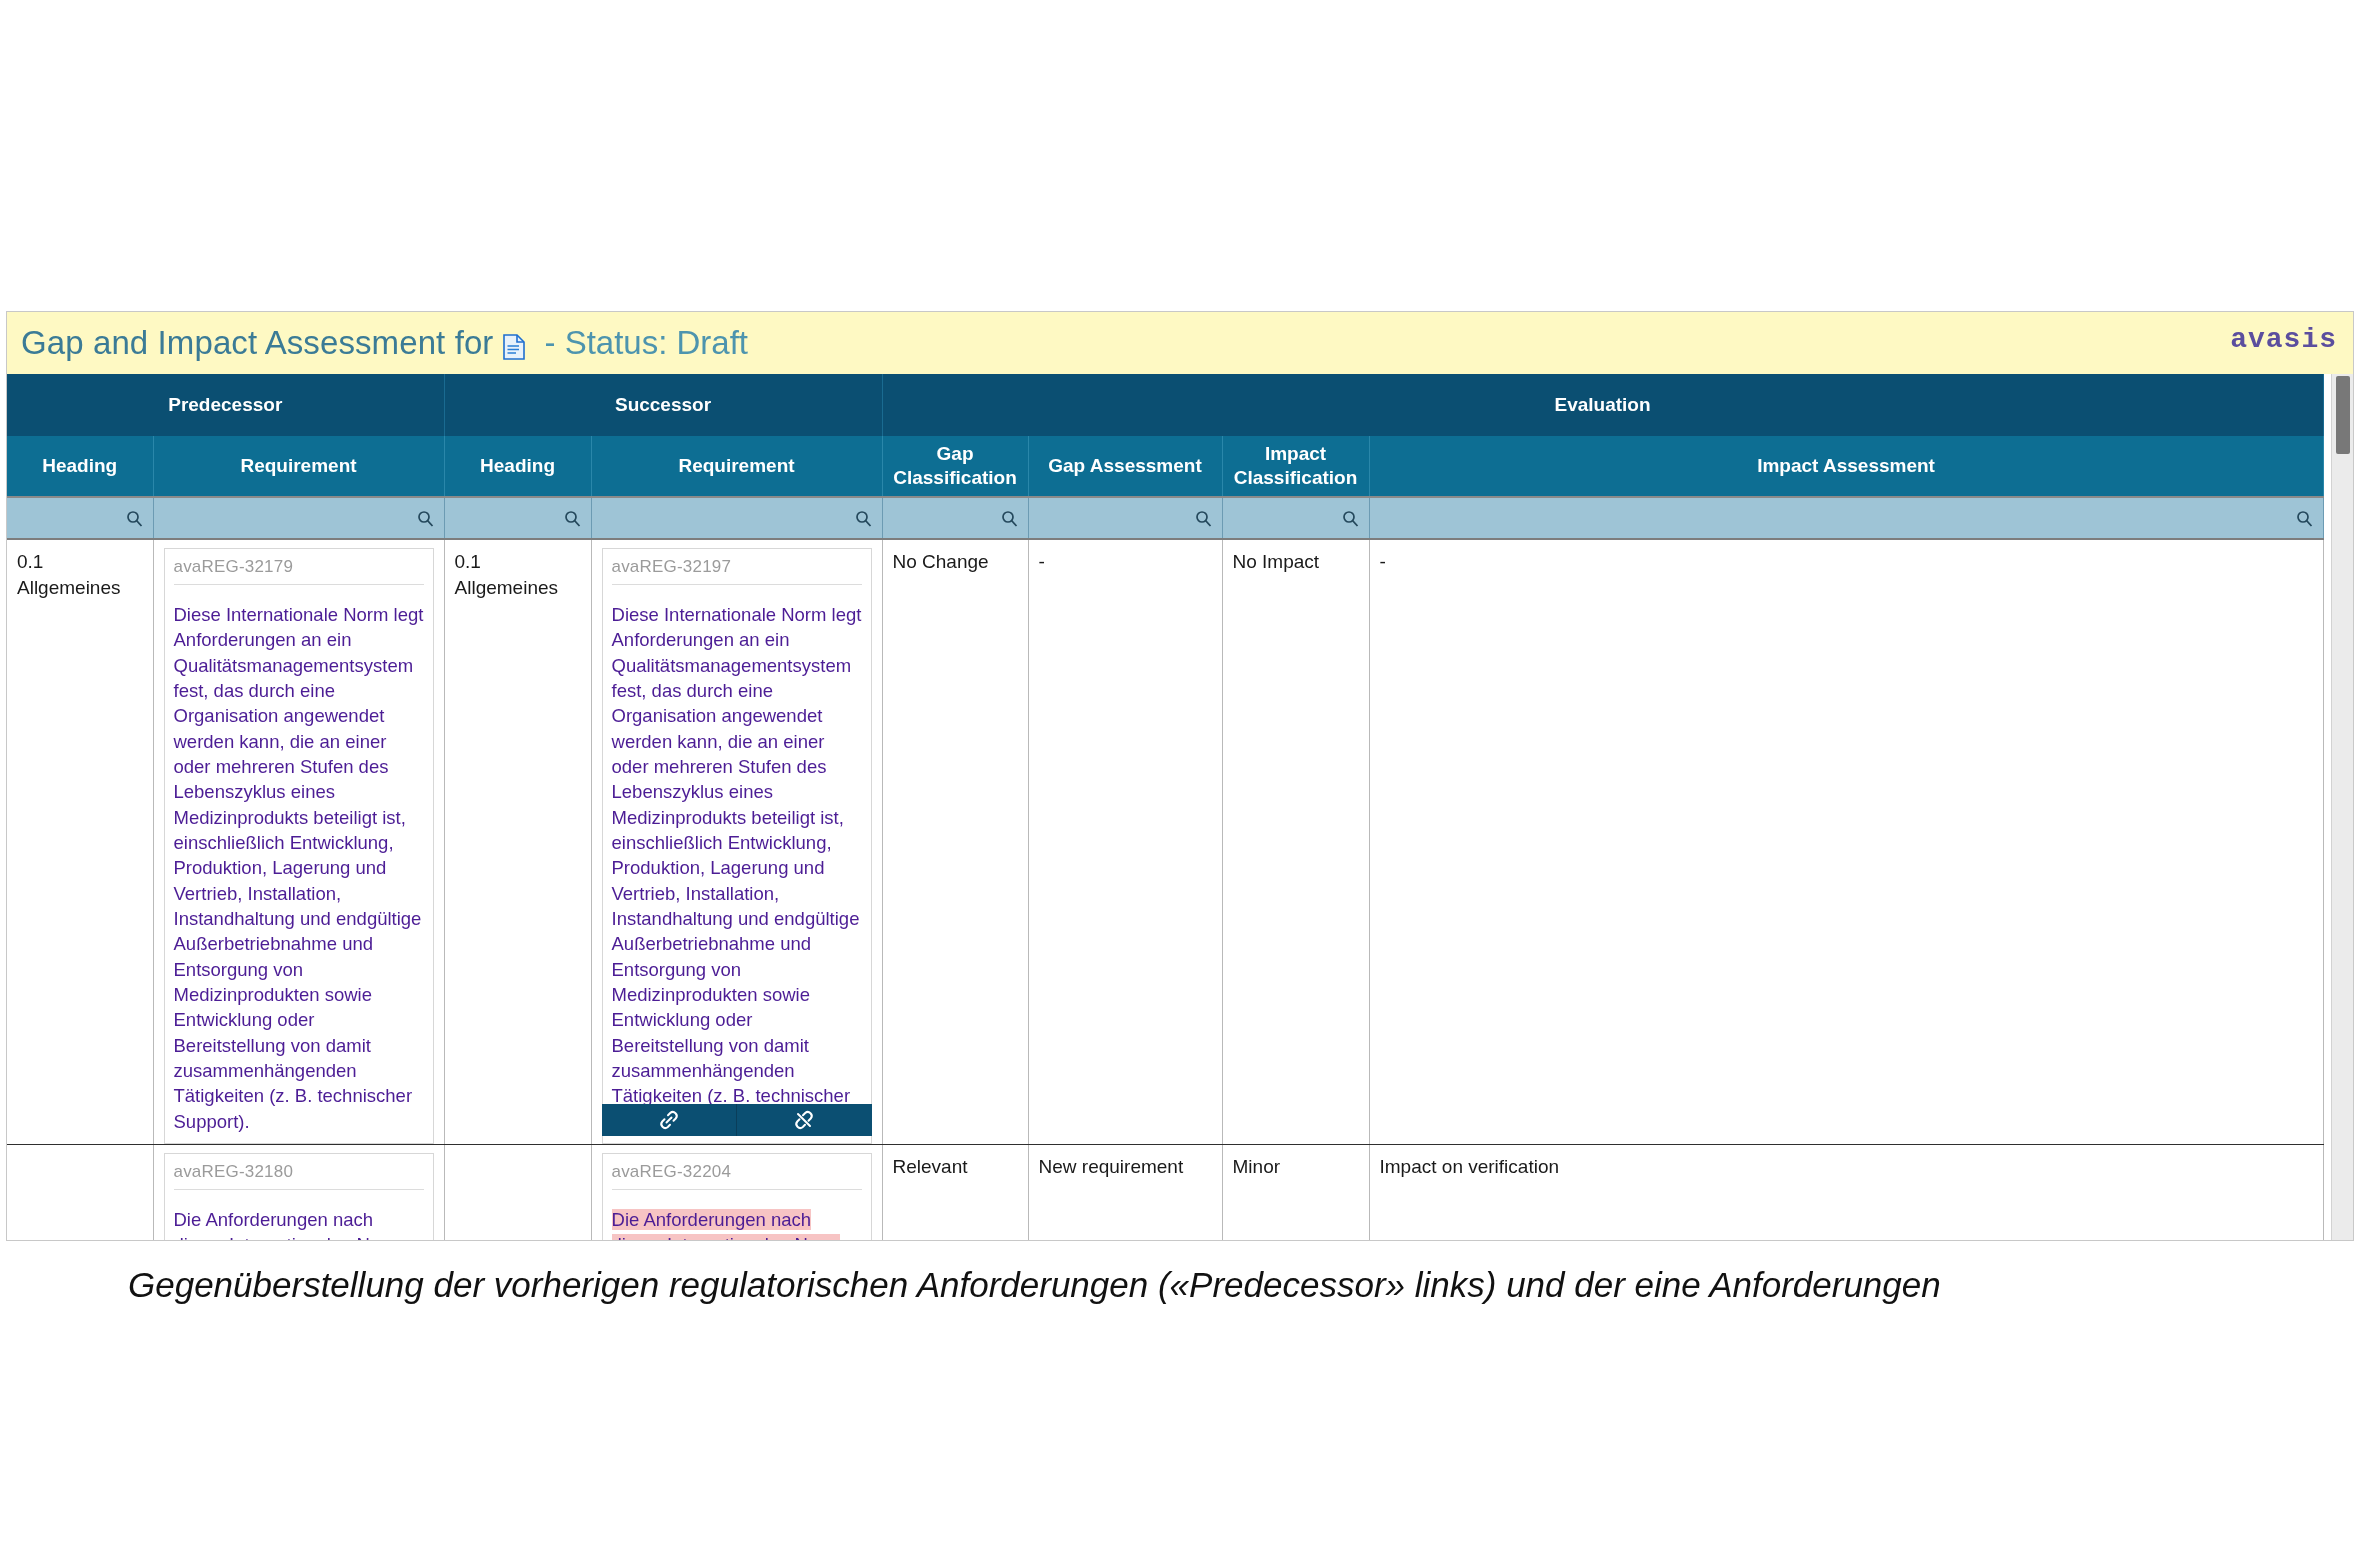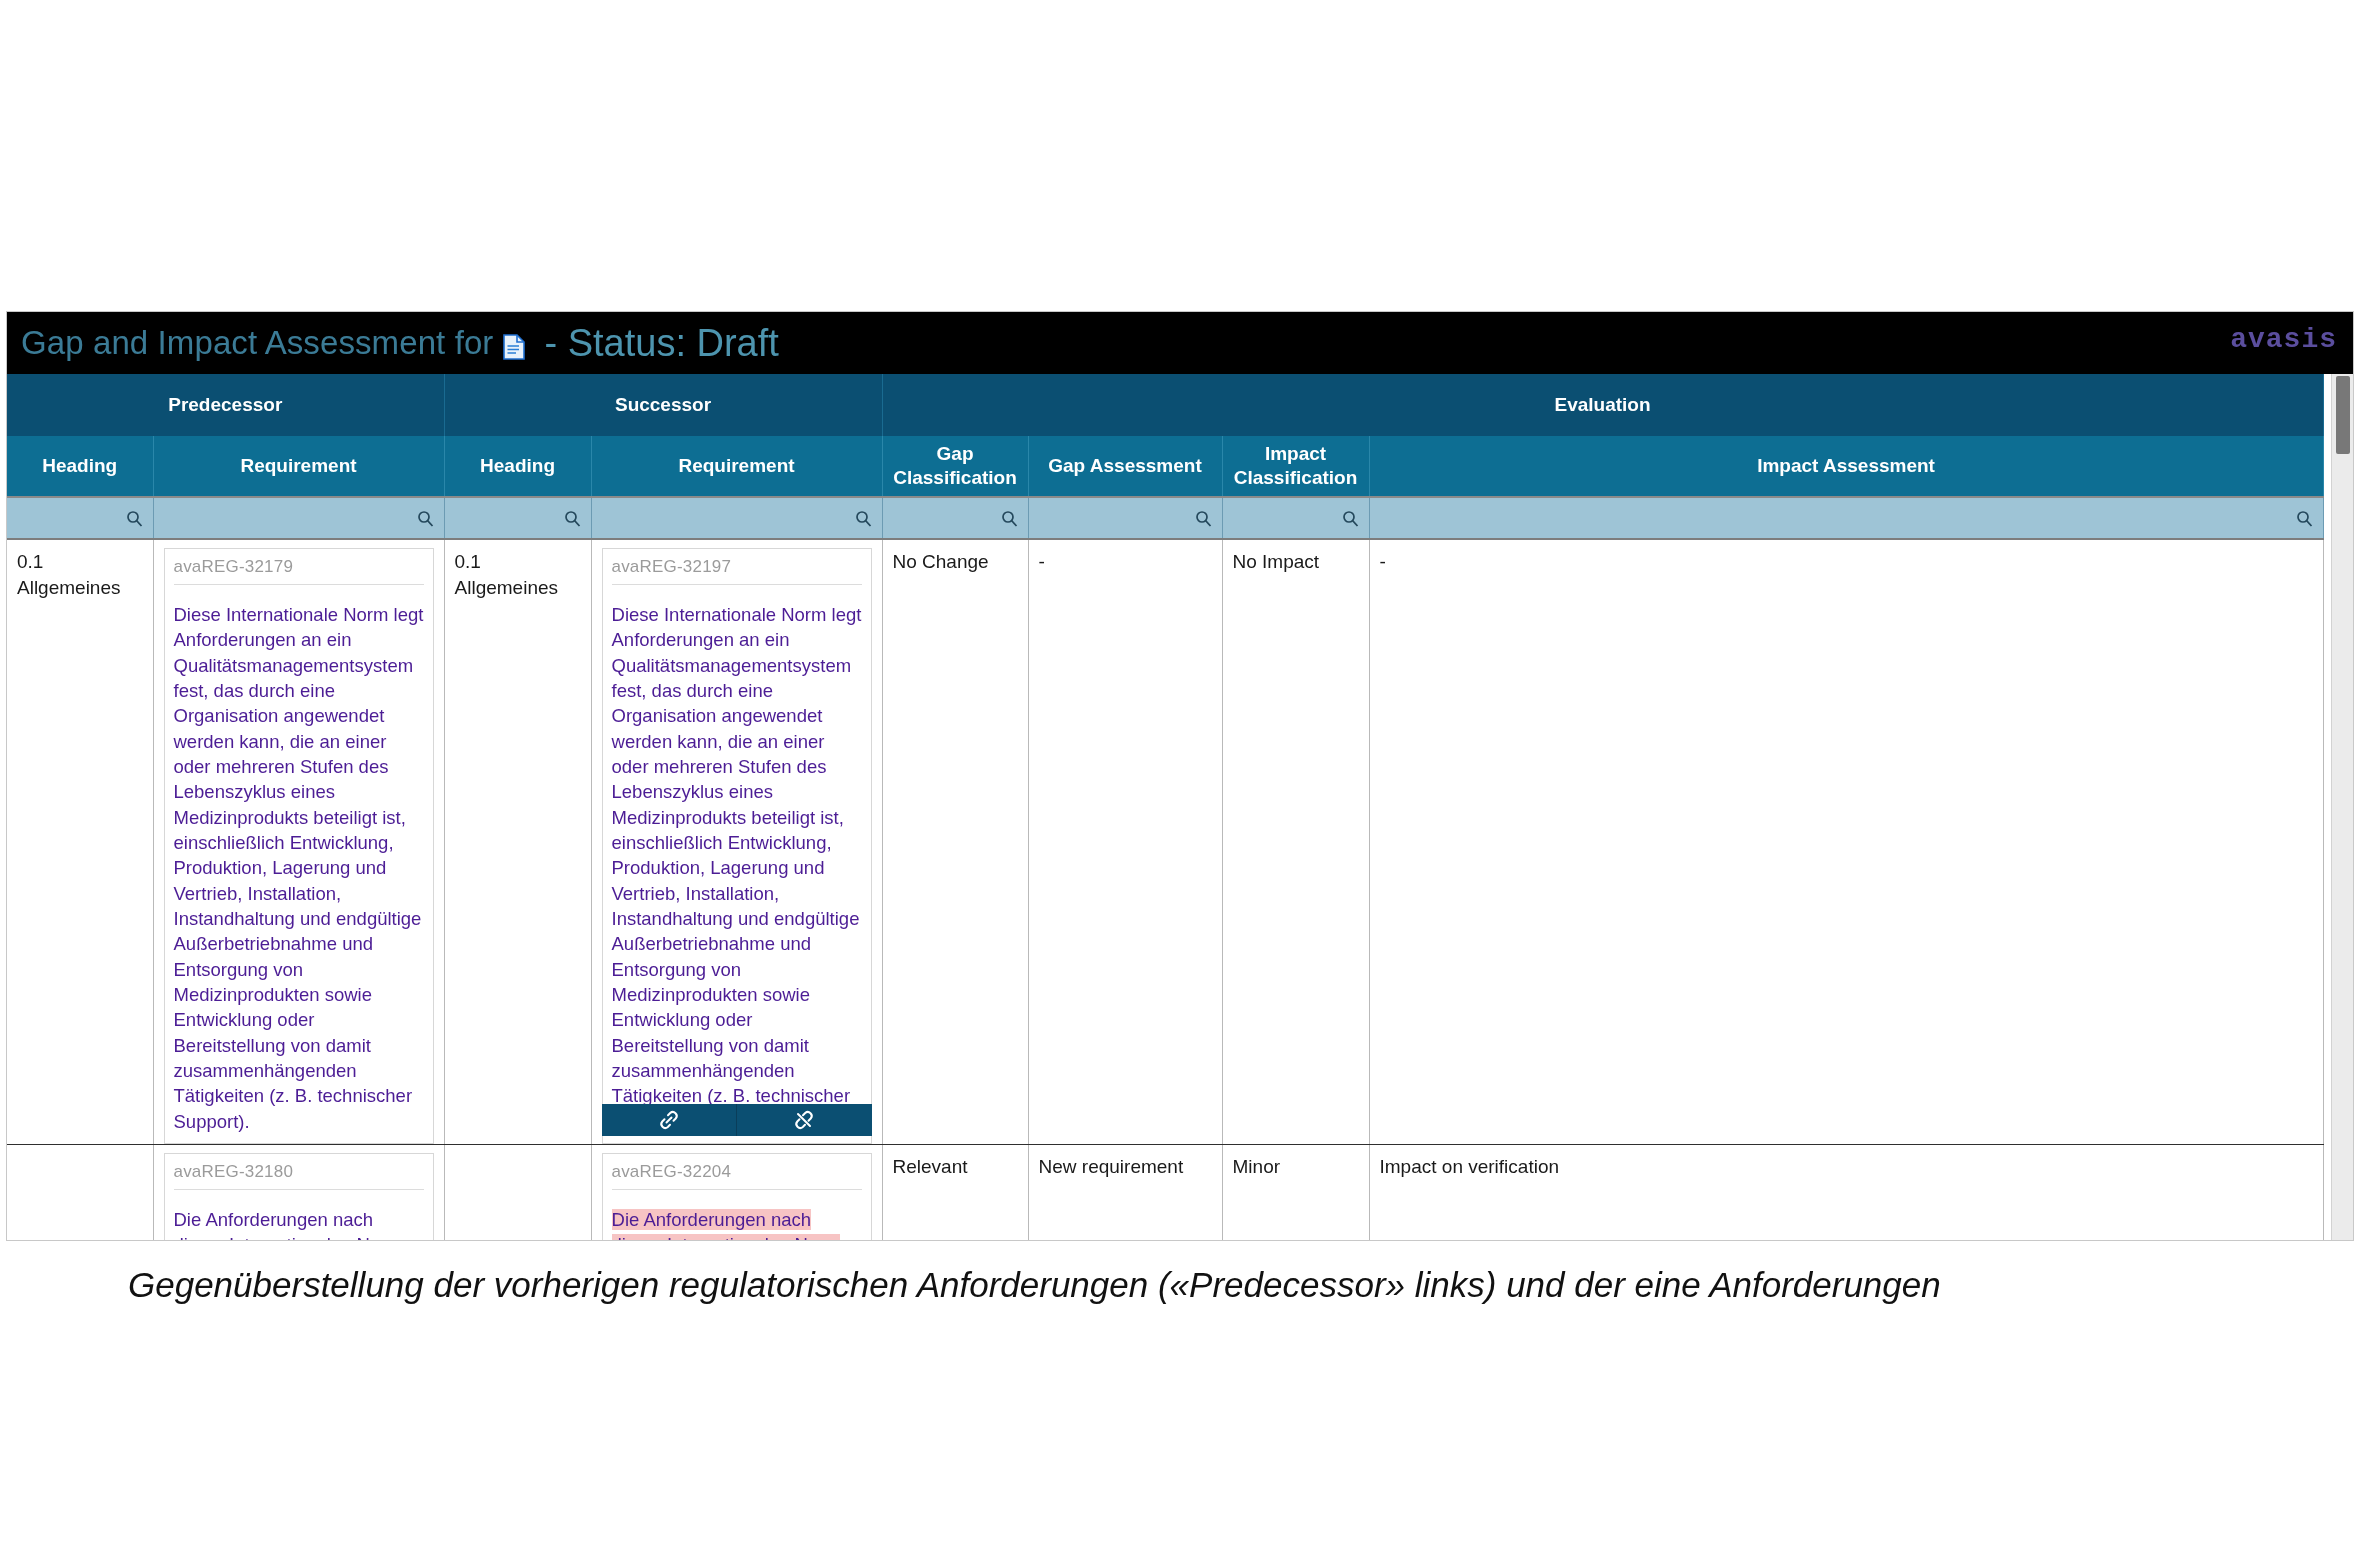--- a/index.html
+++ b/index.html
@@ -24,21 +24,21 @@
     background: #ffffff;
     border: 1px solid #c8c8c8;
     box-sizing: border-box;
     overflow: hidden;
   }
 
   
   #title-bar {
     position: relative;
     height: 62px;
-    background: #000000;
+    background: #fef9c3;
     box-sizing: border-box;
     padding: 0 16px 0 14px;
     display: flex;
     align-items: center;
     text-align: center;
   }
   .title-pre {
     font-size: 33px;
     color: #3b7b96;
     font-weight: 400;
@@ -54,21 +54,21 @@
     top: 4px;
     flex: 0 0 auto;
   }
   .title-main {
     font-size: 33px;
     color: #1b6a88;
     font-weight: bold;
     white-space: nowrap;
   }
   .title-status {
-    font-size: 38px;
+    font-size: 33px;
     color: #4d94ae;
     font-weight: 400;
     white-space: nowrap;
     margin-left: 10px;
   }
   #brand-logo {
     position: absolute;
     right: 16px;
     top: 12px;
     font-size: 28px;

